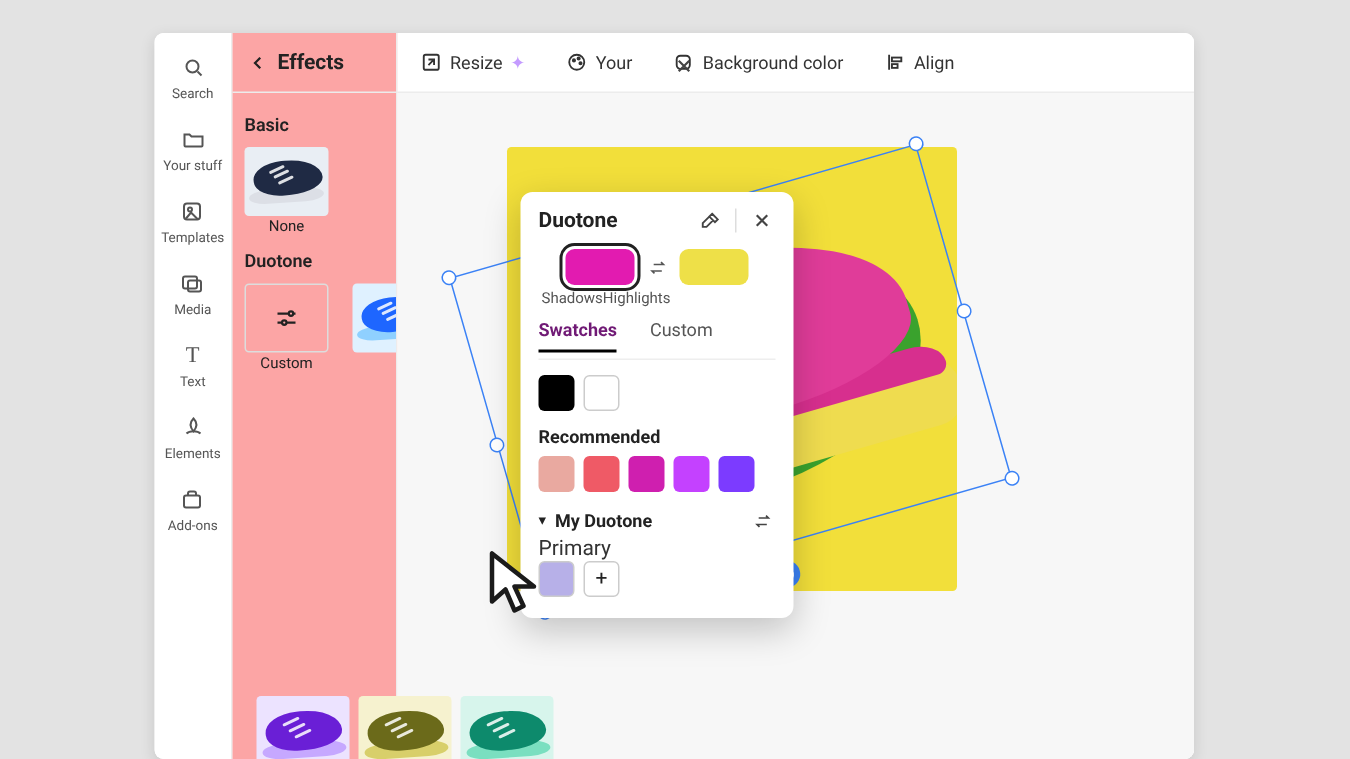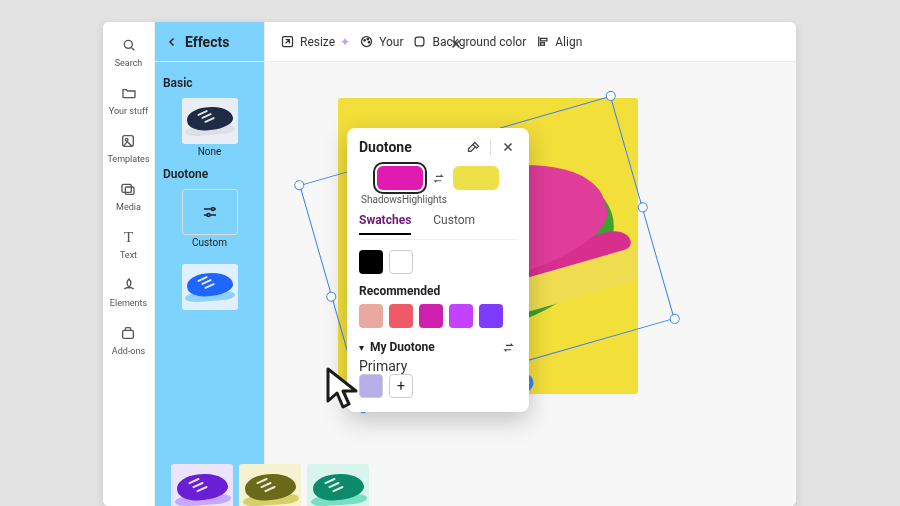--- a/index.html
+++ b/index.html
@@ -4,41 +4,41 @@
 <style>
   html,body{margin:0;padding:0;font-family:-apple-system,BlinkMacSystemFont,"Segoe UI",Roboto,Helvetica,Arial,sans-serif;font-size:13px;color:#222;background:#e3e3e3}
   *{box-sizing:border-box}
   .stage{position:relative;width:900px;height:506px;overflow:hidden}
   .app{position:absolute;left:103px;top:22px;width:693px;height:484px;background:#fff;border-radius:6px;box-shadow:0 3px 10px rgba(0,0,0,.12);display:flex;overflow:hidden}
   
   .rail{width:52px;border-right:1px solid #ececec;display:flex;flex-direction:column;align-items:center;padding-top:14px;gap:16px;font-size:9px;color:#555;background:#fff}
   .rail .ritem{display:flex;flex-direction:column;align-items:center;gap:4px;cursor:pointer;user-select:none}
   .rail .ricon{width:18px;height:18px;display:flex;align-items:center;justify-content:center}
   
-  .panel{width:110px;border-right:1px solid #ececec;display:flex;flex-direction:column;background:#7dd3fc}
+  .panel{width:110px;border-right:1px solid #ececec;display:flex;flex-direction:column;background:#fca5a5}
   .phead{display:flex;align-items:center;gap:6px;height:40px;padding:0 10px;border-bottom:1px solid #ececec}
   .phead .back{width:14px;height:14px;display:flex;align-items:center;justify-content:center;cursor:pointer}
   .phead .title{font-weight:700;font-size:14px;flex:1}
   .pbody{padding:10px 8px 16px 8px;display:flex;flex-direction:column;overflow:hidden}
   .section-label{font-weight:600;font-size:12px;margin-bottom:8px;margin-top:4px}
-  .thumbs{display:flex;flex-direction:column;gap:16px}
+  .thumbs{display:flex;flex-direction:row;gap:16px}
   .tile{display:flex;flex-direction:column;align-items:center;gap:2px;font-size:10px;cursor:pointer}
   .thumb{width:56px;height:46px;border-radius:3px;position:relative;overflow:hidden}
   .thumb.icon{display:flex;align-items:center;justify-content:center;border:1px solid #ddd}
   
   .shoe{position:absolute;inset:0}
   .shoe .sole{position:absolute;left:6%;right:4%;bottom:20%;height:20%;border-radius:50%/100%;transform:rotate(-4deg)}
   .shoe .body{position:absolute;left:10%;right:8%;bottom:30%;top:20%;border-radius:45% 55% 50% 45%/50% 60% 45% 50%;transform:rotate(-6deg)}
   .shoe .lace{position:absolute;width:20%;height:4%;background:rgba(255,255,255,.85);border-radius:2px;transform:rotate(-25deg)}
   .shoe .l1{left:28%;top:30%}
   .shoe .l2{left:34%;top:38%}
   .shoe .l3{left:40%;top:46%}
   
   .canvas-area{flex:1;display:flex;flex-direction:column;background:#fff}
-  .topbar{height:40px;border-bottom:1px solid #ececec;display:flex;align-items:center;gap:8px;padding:0 14px;font-size:12px;color:#333}
+  .topbar{height:40px;border-bottom:1px solid #ececec;display:flex;align-items:center;gap:26px;padding:0 14px;font-size:12px;color:#333}
   .topbar .tbitem{display:flex;align-items:center;gap:5px;cursor:pointer}
   .topbar .sparkle{color:#c49bff;font-size:12px}
   .tbicon{width:16px;height:16px;display:flex;align-items:center;justify-content:center}
   .canvas{flex:1;position:relative;background:#f7f7f7}
   .art{position:absolute;left:73px;top:36px;width:300px;height:296px;background:#f2df3a;border-radius:3px;overflow:hidden}
   .art .oval{position:absolute;left:20px;top:80px;width:260px;height:150px;background:#3aa22d;border-radius:50%/50%;transform:rotate(-18deg)}
   
   .bigshoe{position:absolute;left:8px;top:34px;width:284px;height:210px;transform:rotate(-16deg)}
   .bigshoe .bsole{position:absolute;left:0;right:0;bottom:22px;height:52px;background:#efdc4f;border-radius:40px 50px 30px 30px/35px 45px 30px 30px}
   .bigshoe .bmid{position:absolute;left:6px;right:6px;bottom:55px;height:22px;background:#d72f8e;border-radius:30px 30px 10px 10px/20px 20px 10px 10px}

